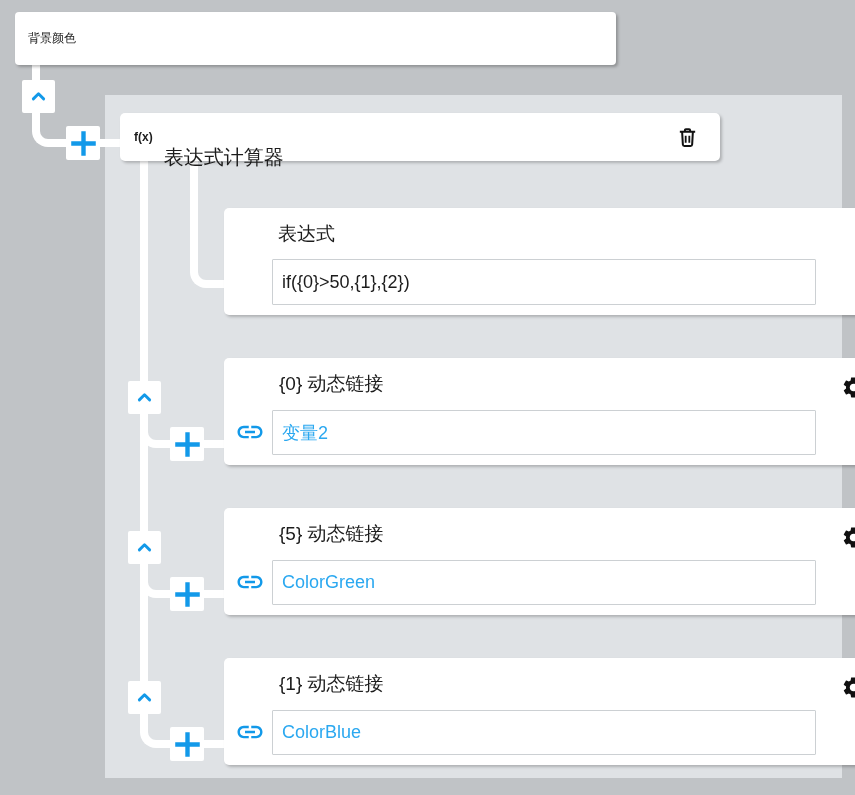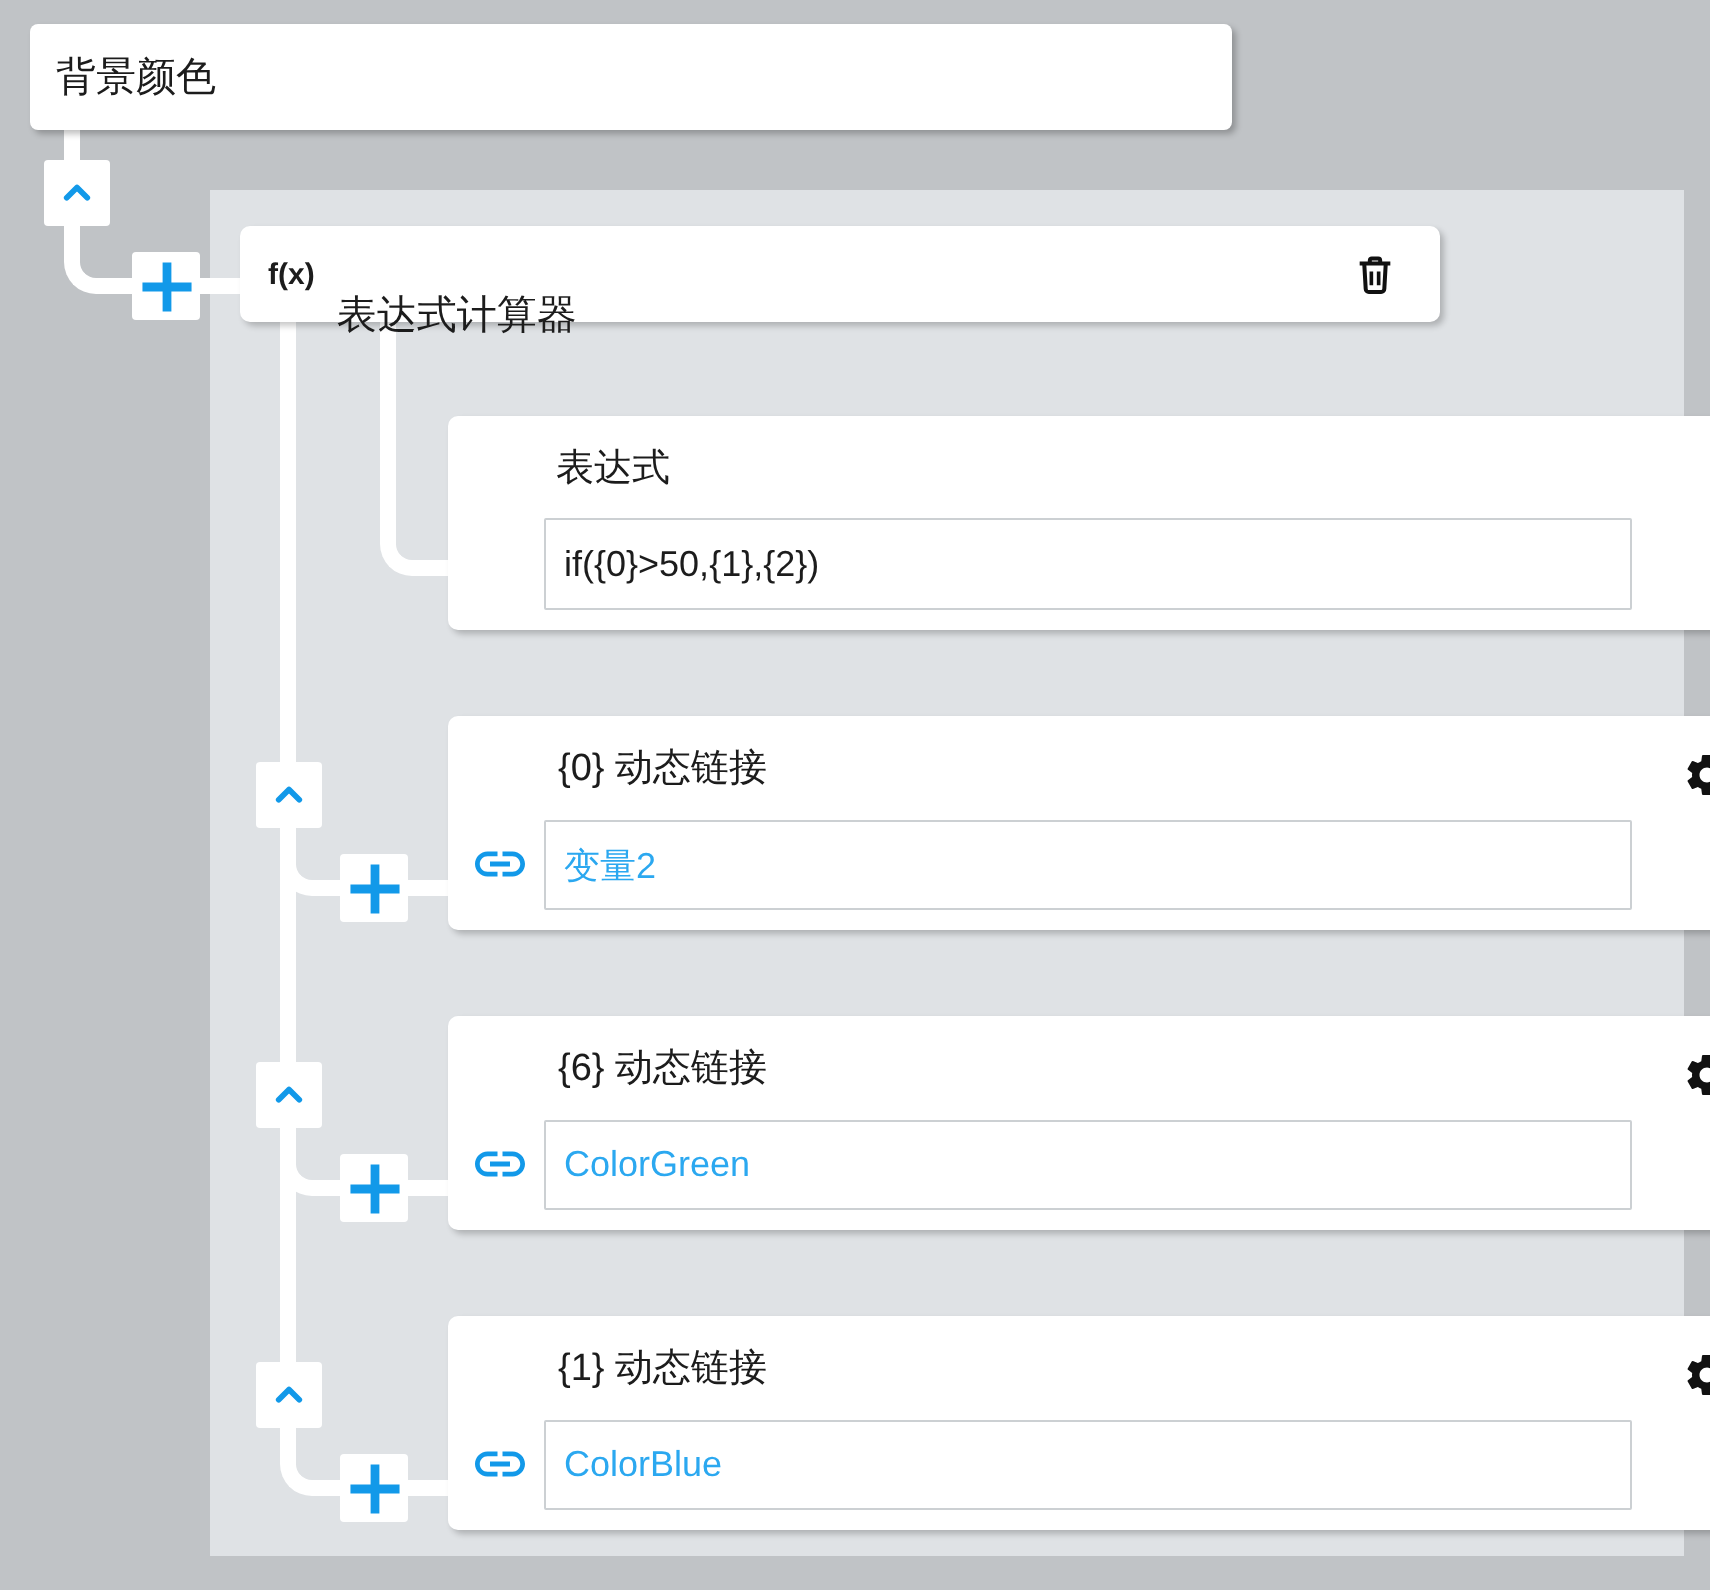--- a/index.html
+++ b/index.html
@@ -51,27 +51,27 @@
   .card{
     position:absolute;background:var(--card);z-index:3;
     border-radius:5px;
     box-shadow:2px 2px 3px rgba(0,0,0,0.22);
   }
   .root-box{
     position:absolute;left:15px;top:12px;width:601px;height:53px;
     background:var(--card);border-radius:4px;z-index:3;
     box-shadow:2px 2px 3px rgba(0,0,0,0.25);
     display:flex;align-items:center;padding-left:13px;
-    font-size:20px;cursor:pointer;
+    font-size:12px;cursor:pointer;
   }
   .header-card{
     left:120px;top:113px;width:600px;height:48px;
     display:flex;align-items:center;padding:0 20px 0 14px;
   }
-  .fx-badge{font-size:15px;font-weight:bold;letter-spacing:0;}
+  .fx-badge{font-size:12px;font-weight:bold;letter-spacing:0;}
   .header-title{font-size:20px;margin-left:11px;flex:1;margin-top:40px;}
 
   .block-card{left:224px;width:700px;height:107px;}
   .block-label{position:absolute;left:55px;top:13px;font-size:19px;}
   .expr-label{left:54px;}
   .field{
     position:absolute;left:48px;top:52px;width:544px;height:45px;
     border:1px solid var(--border);background:#fff;border-radius:1px;
     font-family:"Liberation Sans","DejaVu Sans",sans-serif;
     font-size:18px;padding:12px 9px;outline:none;color:var(--dark);
@@ -203,21 +203,21 @@
     </span>
   </div>
   <div class="sq plus-sq" style="left:170px;top:577px">
     <span class="blue">
       <svg width="31" height="31" viewBox="0 0 24 24">
           <path d="M12 2.5v19M2.5 12h19" fill="none" stroke="currentColor" stroke-width="3.4"></path>
         </svg>
     </span>
   </div>
   <div class="card block-card" style="top:508px">
-    <span class="block-label">{6} 动态链接</span>
+    <span class="block-label">{5} 动态链接</span>
     <button class="icon-btn gear-btn">
       <span>
         <svg width="25" height="25" viewBox="0 0 24 24" fill="currentColor">
             <path d="M19.14 12.94c.04-.3.06-.61.06-.94 0-.32-.02-.64-.07-.94l2.03-1.58c.18-.14.23-.41.12-.61l-1.92-3.32c-.12-.22-.37-.29-.59-.22l-2.39.96c-.5-.38-1.03-.7-1.62-.94l-.36-2.54c-.04-.24-.24-.41-.48-.41h-3.84c-.24 0-.43.17-.47.41l-.36 2.54c-.59.24-1.13.57-1.62.94l-2.39-.96c-.22-.08-.47 0-.59.22L2.74 8.87c-.12.21-.08.47.12.61l2.03 1.58c-.05.3-.09.63-.09.94s.02.64.07.94l-2.03 1.58c-.18.14-.23.41-.12.61l1.92 3.32c.12.22.37.29.59.22l2.39-.96c.5.38 1.03.7 1.62.94l.36 2.54c.05.24.24.41.48.41h3.84c.24 0 .44-.17.47-.41l.36-2.54c.59-.24 1.13-.56 1.62-.94l2.39.96c.22.08.47 0 .59-.22l1.92-3.32c.12-.22.07-.47-.12-.61l-2.01-1.58zM12 15.6c-1.98 0-3.6-1.62-3.6-3.6s1.62-3.6 3.6-3.6 3.6 1.62 3.6 3.6-1.62 3.6-3.6 3.6z"></path>
           </svg>
       </span>
     </button>
     <button class="icon-btn trash-btn">
       <span>
         <svg width="23" height="23" viewBox="0 0 24 24" fill="none" stroke="currentColor">

